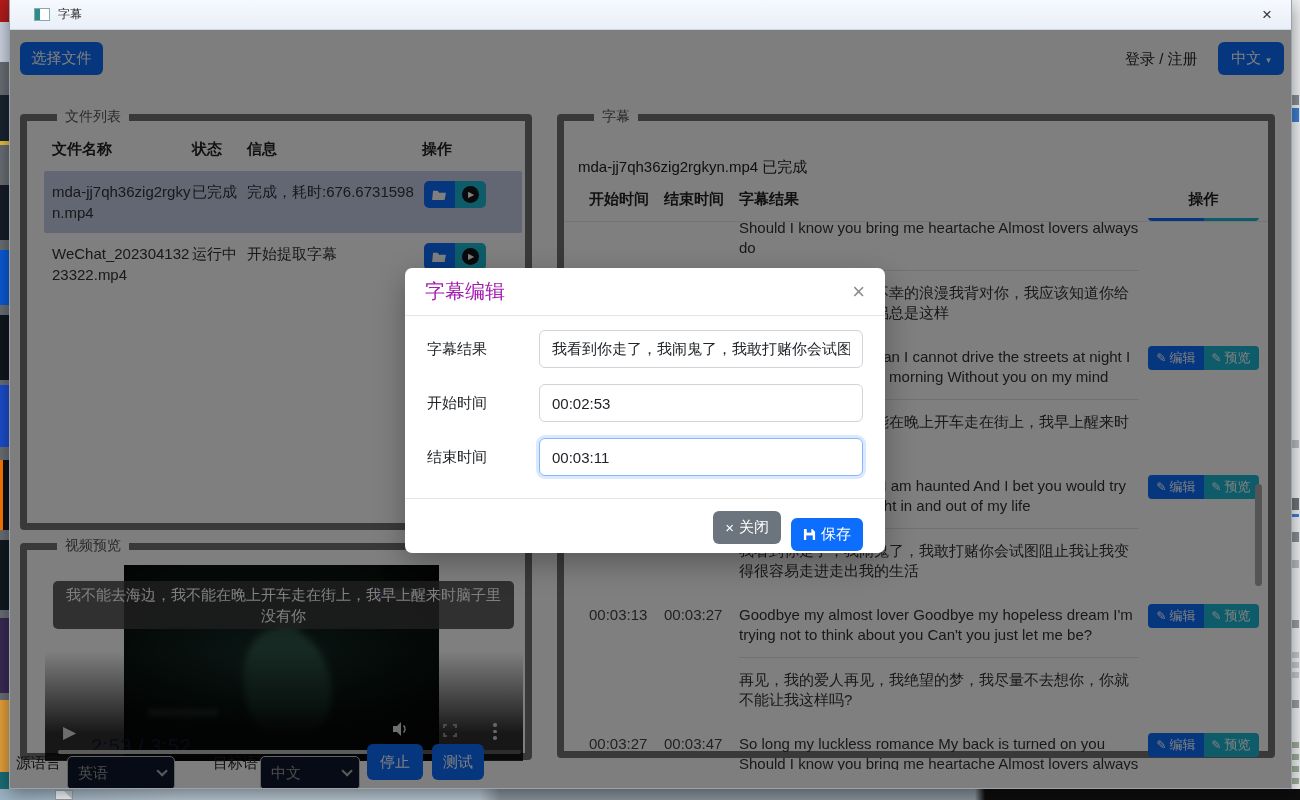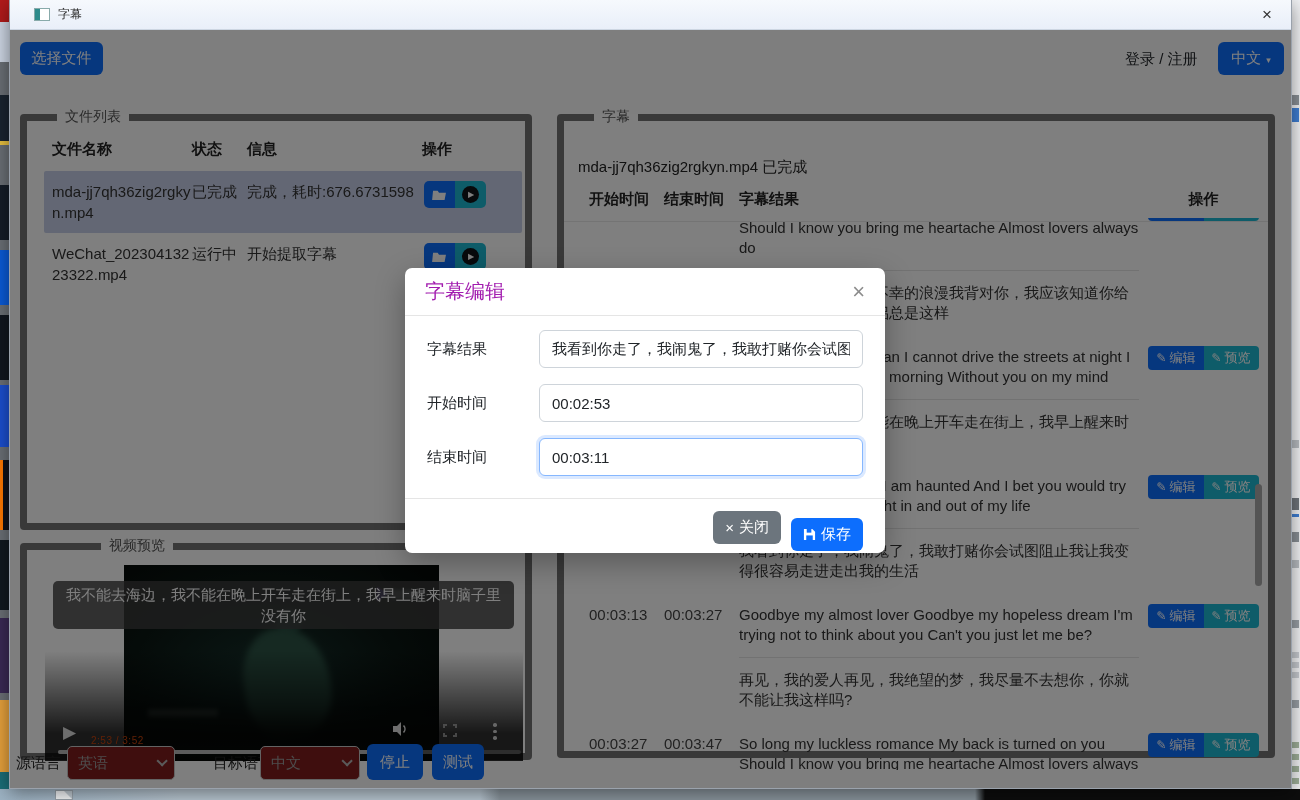--- a/index.html
+++ b/index.html
@@ -47,41 +47,41 @@
     line-height:21px; word-break:break-all; }
   .frow.hl { background:#c7cfe8; border-radius:2px; }
   .frow .ops { padding-left:2px; }
   .opgroup { display:inline-flex; height:27px; border-radius:5px; overflow:hidden; }
   .op-folder { width:31px; background:#0d6efd; display:flex; align-items:center; justify-content:center; }
   .op-play { width:31px; background:#1cb8d2; display:flex; align-items:center; justify-content:center; }
   .op-play .pc { width:17px; height:17px; border-radius:50%; background:#101418; color:#fff; font-size:8px;
     display:flex; align-items:center; justify-content:center; padding-left:1px; }
 
   
-  #video-fs { left:10px; top:487px; width:512px; height:223px;padding-left:44px; }
+  #video-fs { left:10px; top:487px; width:512px; height:223px; }
   #player { position:absolute; left:18px; top:10px; width:478px; height:196px; }
   #vframe { position:absolute; left:79px; top:0; width:315px; height:196px; overflow:hidden;
     background:radial-gradient(ellipse 220px 140px at 45% 55%, #16302b 0%, #0b1713 60%, #060b09 100%); }
   #vframe .fig-body { position:absolute; left:120px; top:62px; width:86px; height:110px; border-radius:46% 54% 40% 40%;
     background:#2c5244; filter:blur(3px); transform:rotate(-8deg); }
   #vframe .fig-head { position:absolute; left:152px; top:44px; width:26px; height:26px; border-radius:50%;
     background:#23423a; filter:blur(2px); }
   #vframe .floor { position:absolute; left:0; bottom:0; width:100%; height:52px;
     background:linear-gradient(#0000, #1d2a20 70%); filter:blur(2px); }
   #vframe .caption-smudge { position:absolute; left:24px; bottom:44px; width:70px; height:8px;
     background:rgba(200,210,200,.25); filter:blur(2px); }
   #wm { position:absolute; right:14px; top:22px; display:flex; align-items:center; gap:3px; opacity:.8; }
   #wm .wm-tri { width:0; height:0; border-left:11px solid #7b5cf0; border-top:7px solid transparent; border-bottom:7px solid transparent;
     filter:drop-shadow(0 0 1px #b04ae0); }
   #wm .wm-txt { width:34px; height:9px; background:rgba(255,255,255,.55); filter:blur(1.5px); }
   #vgrad { position:absolute; left:0; bottom:0; width:100%; height:110px;
     background:linear-gradient(rgba(0,0,0,0), rgba(0,0,0,.82) 75%); }
   #vcontrols { position:absolute; left:0; bottom:14px; width:100%; height:30px; color:#e8e8e8; }
   #vcontrols .play-tri { position:absolute; left:18px; top:5px; font-size:17px; color:#ddd; }
-  #vcontrols .vtime { position:absolute; left:46px; top:18px; font-size:10px; color:#c2410c; letter-spacing:.5px; }
+  #vcontrols .vtime { position:absolute; left:46px; top:18px; font-size:20px; color:#0f172a; letter-spacing:.5px; }
   #vcontrols .vol { position:absolute; left:346px; top:4px; }
   #vcontrols .fsq { position:absolute; left:398px; top:7px; width:14px; height:13px; opacity:.55; }
   #vcontrols .fsq i { position:absolute; width:4px; height:4px; border:2px solid #ddd; }
   #vcontrols .fsq i:nth-child(1){left:0;top:0;border-right:none;border-bottom:none;}
   #vcontrols .fsq i:nth-child(2){right:0;top:0;border-left:none;border-bottom:none;}
   #vcontrols .fsq i:nth-child(3){left:0;bottom:0;border-right:none;border-top:none;}
   #vcontrols .fsq i:nth-child(4){right:0;bottom:0;border-left:none;border-top:none;}
   #vcontrols .kebab { position:absolute; left:448px; top:3px; width:4px; }
   #vcontrols .kebab i { display:block; width:3.5px; height:3.5px; border-radius:50%; background:#cfcfcf; margin:3px 0; }
   #vprogress { position:absolute; left:13px; bottom:7px; width:463px; height:4px; border-radius:2px; background:#5a5a5a; }
@@ -104,21 +104,21 @@
   .sbtns { display:inline-flex; height:24px; border-radius:4px; overflow:hidden; justify-self:center; align-self:start; margin-top:-1px; }
   .sbtn { font-size:13px; color:#fff; display:flex; align-items:center; padding:0 8px; gap:3px; white-space:nowrap; }
   .sbtn.edit { background:#0d6efd; }
   .sbtn.preview { background:#1cb8d2; }
   .sbtn .pen { font-size:12px; }
   #sub-scrollbar { position:absolute; right:6px; top:358px; width:7px; height:102px; border-radius:4px; background:#a8a8a8; }
 
   
   #footer { position:absolute; left:0; top:714px; width:100%; height:45px; font-size:15px; color:#222; }
   #footer .flabel { position:absolute; top:10px; }
-  .fselect { position:absolute; top:2px; height:33px; border:1px solid #c6c6c6; border-radius:5px; background:#7f1d1d;
+  .fselect { position:absolute; top:12px; height:33px; border:1px solid #c6c6c6; border-radius:5px; background:#0f172a;
     color:#9a9a9a; font-size:15px; display:flex; align-items:center; padding:16px 10px; }
   .fselect .chev { margin-left:auto; width:8px; height:8px; border-right:2px solid #b5b5b5; border-bottom:2px solid #b5b5b5;
     transform:rotate(45deg) translateY(-3px); }
   #src-label { left:6px; } #src-select { left:57px; width:108px; }
   #tgt-label { left:203px; } #tgt-select { left:250px; width:100px; }
   #stop-btn { position:absolute; left:357px; top:0; width:56px; height:36px; }
   #test-btn { position:absolute; left:422px; top:0; width:52px; height:36px; }
 
   
   #dim { position:absolute; inset:0; background:rgba(0,0,0,.5); z-index:40; }

